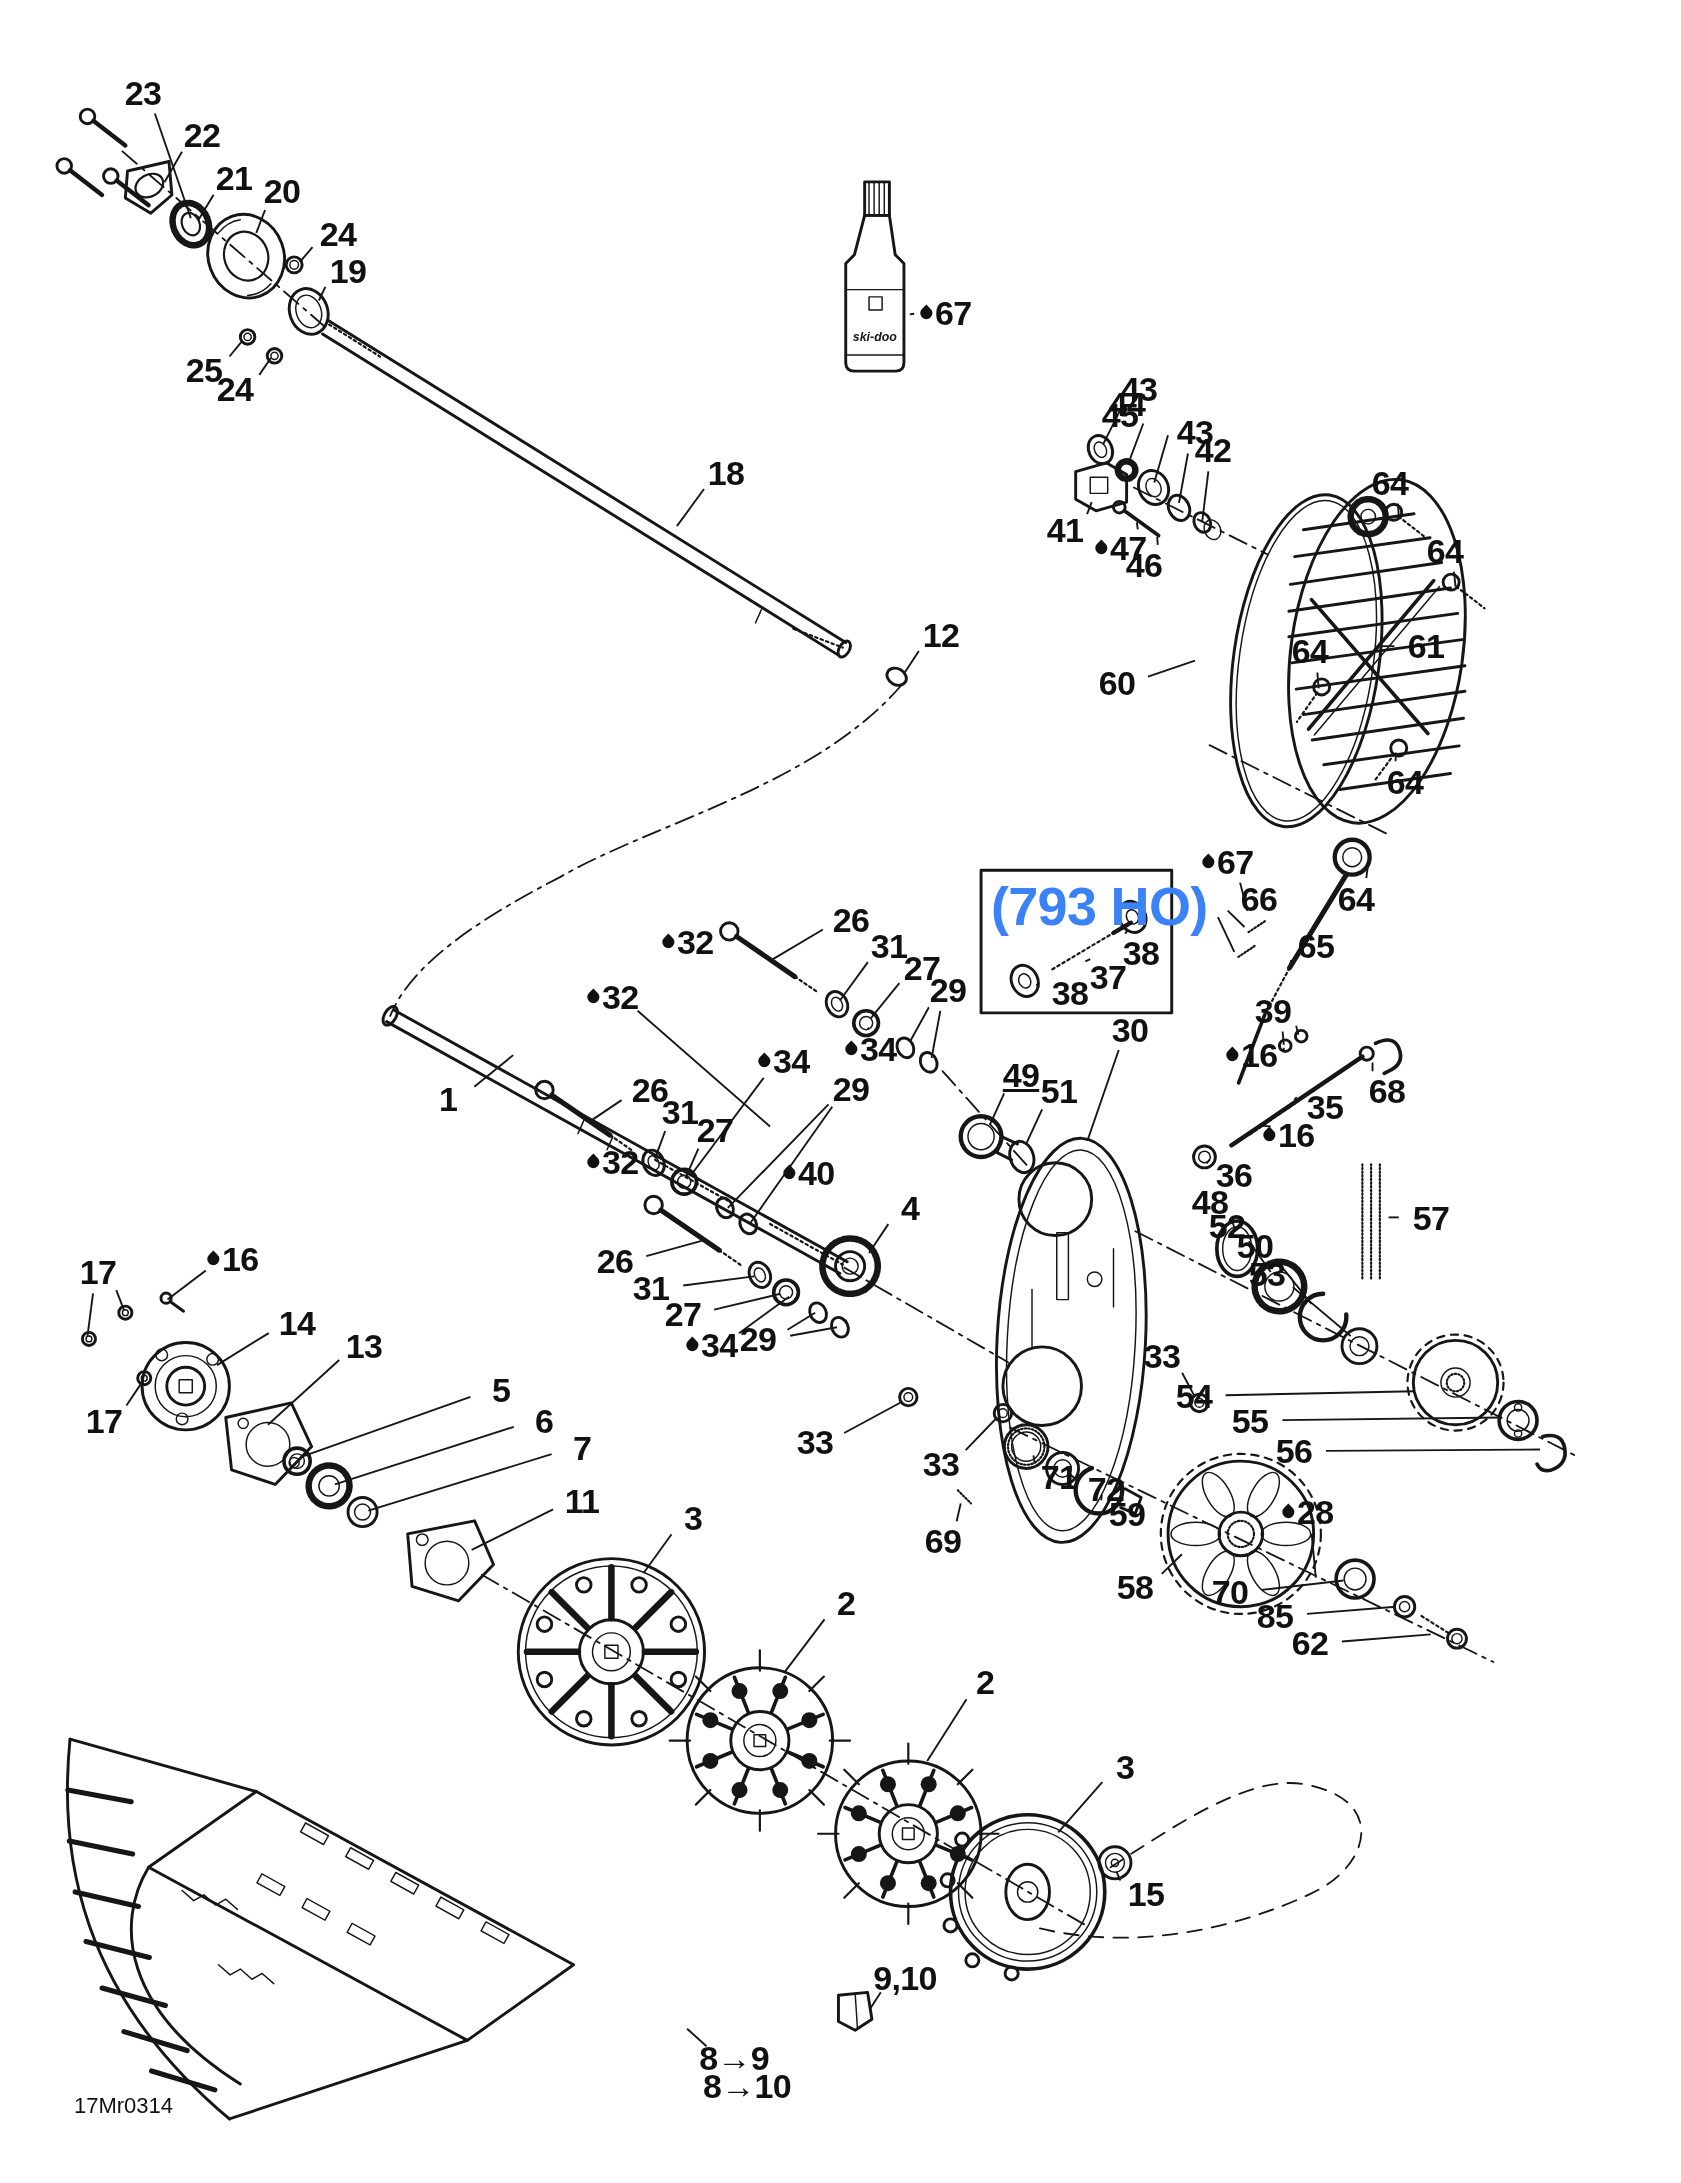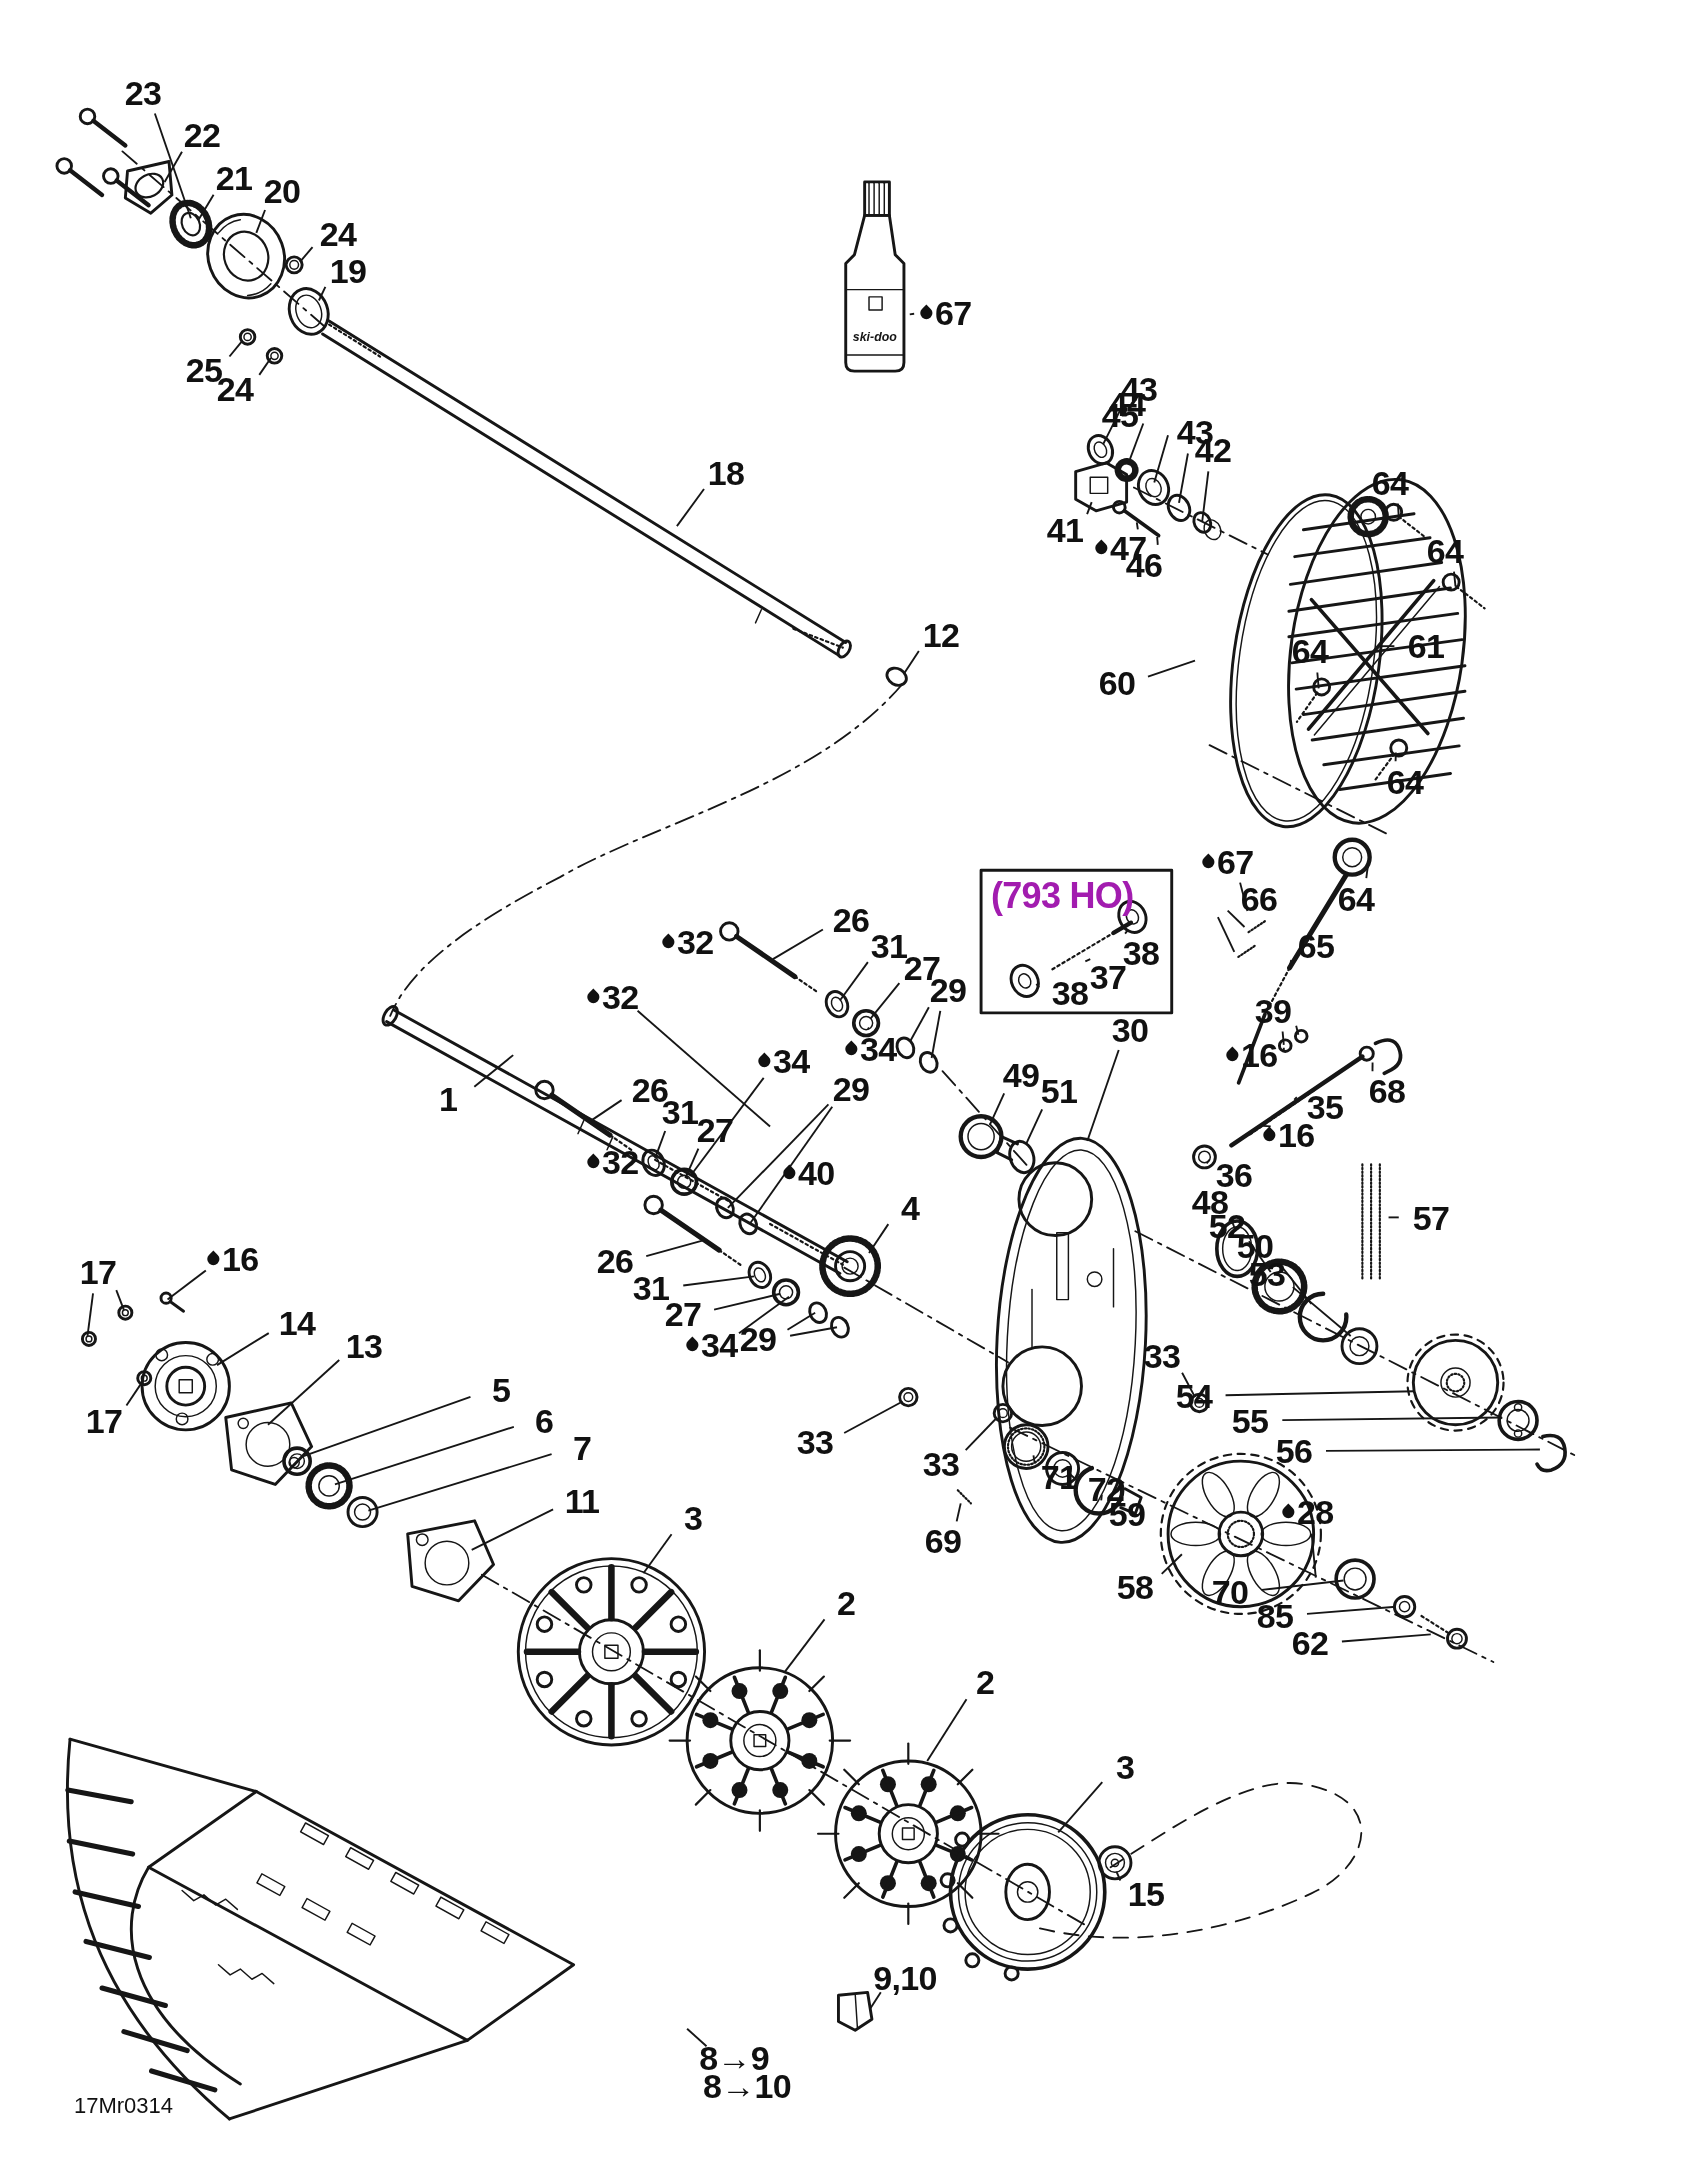--- a/index.html
+++ b/index.html
@@ -15,22 +15,22 @@
   .art .dots{stroke-dasharray:2 3;}
   .art .dd{stroke-dasharray:26 9 5 9;stroke-width:2.5;}
   .art .dash{stroke-dasharray:20 14;stroke-width:2.5;}
   .art .fillb{fill:#161616;stroke:none;}
   .art text{stroke:none;fill:#161616;}
   .leaders line{stroke:#161616;stroke-width:2.6;}
   .callout{position:absolute;transform:translate(-50%,-50%);display:flex;align-items:center;
            font-weight:700;font-size:34px;color:#111;letter-spacing:-0.7px;white-space:nowrap;line-height:1;}
   .drop-icon{display:inline-block;width:11.6px;height:11.6px;background:#111;
              border-radius:0 50% 50% 50%;transform:rotate(45deg);margin-right:2.9px;flex:0 0 auto;}
-  .inset-label{position:absolute;left:991px;top:875px;font-weight:700;font-size:36px;
-               color:#a21caf;letter-spacing:-0.7px;}
+  .inset-label{position:absolute;left:991px;top:875px;font-weight:700;font-size:54px;
+               color:#3b82f6;letter-spacing:-0.7px;}
   .corner-code{position:absolute;left:74px;top:2093px;font-size:22px;color:#111;}
 </style>
 </head>
 <body>
 
 <div class="canvas">
 
 <svg class="art" viewBox="0 0 2311 3000">
 
   <g>
@@ -665,21 +665,21 @@
       </div>
       <div class="callout" style="left: 1108px; top: 977px;">
         <span>37</span>
       </div>
       <div class="callout" style="left: 1070px; top: 993px;">
         <span>38</span>
       </div>
       <div class="callout" style="left: 1130px; top: 1030px;">
         <span>30</span>
       </div>
-      <div class="callout" style="left: 1021px; top: 1075px;">
+      <div class="callout" style="left: 1021px; top: 1075px; text-decoration: underline;">
         <span>49</span>
       </div>
       <div class="callout" style="left: 1059px; top: 1091px; justify-content: flex-end;">
         <span>51</span>
       </div>
       <div class="callout" style="left: 851px; top: 920px;">
         <span>26</span>
       </div>
       <div class="callout" style="left: 889px; top: 946px;">
         <span>31</span>

